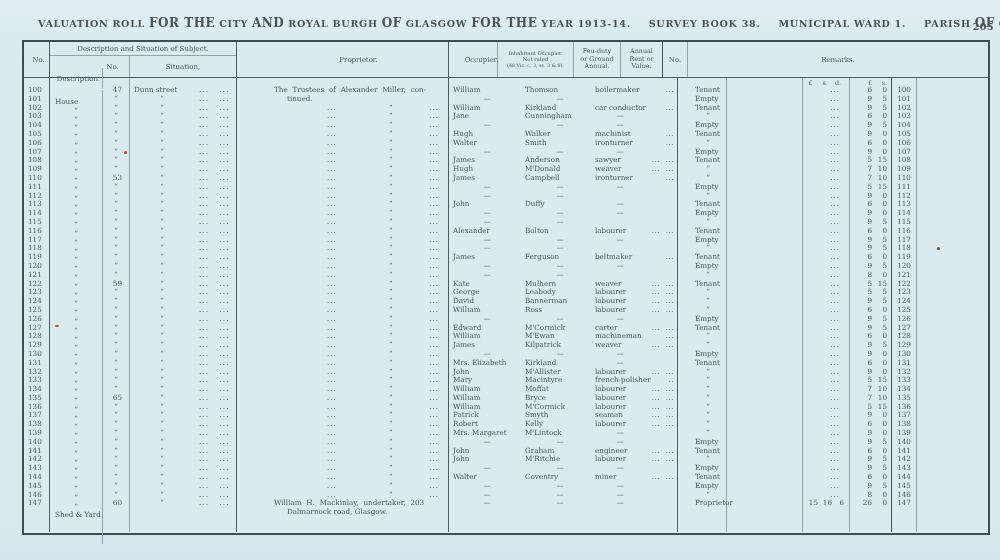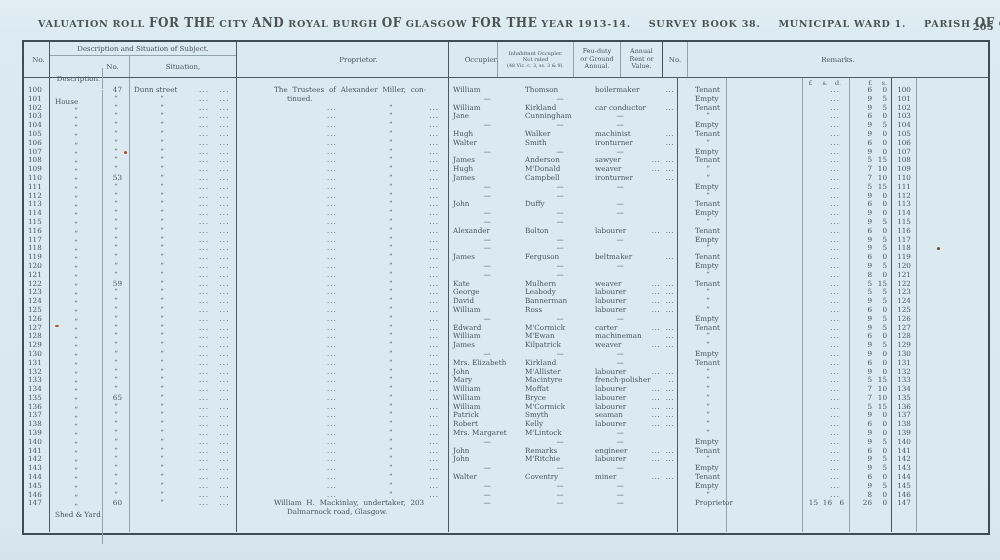--- a/index.html
+++ b/index.html
@@ -1373,21 +1373,21 @@
       <span class="sit-name c">”</span><span class="sit-d">...</span><span class="sit-d2">...</span>
     </div>
     <div class="cell c-prop">
       <div class="pl1"></div>
       <div class="pl2"></div>
       <span class="pdl">...</span>
       <span class="pdm c">”</span>
       <span class="pdr">...</span>
     </div>
     <div class="cell c-ten">
-      <span class="t1">John</span><span class="t2">Remarks</span><span class="t3">engineer</span><span class="t4">...  ...</span>
+      <span class="t1">John</span><span class="t2">Graham</span><span class="t3">engineer</span><span class="t4">...  ...</span>
     </div>
     <div class="cell c-occ">Tenant</div>
     <div class="cell c-inh"></div>
     <div class="cell c-feu">
       <span class="f1"></span><span class="f2"></span><span class="f3"></span>
       <span class="fd">...</span>
     </div>
     <div class="cell c-rent">
       <span class="rl">6</span><span class="rs">0</span>
     </div>

